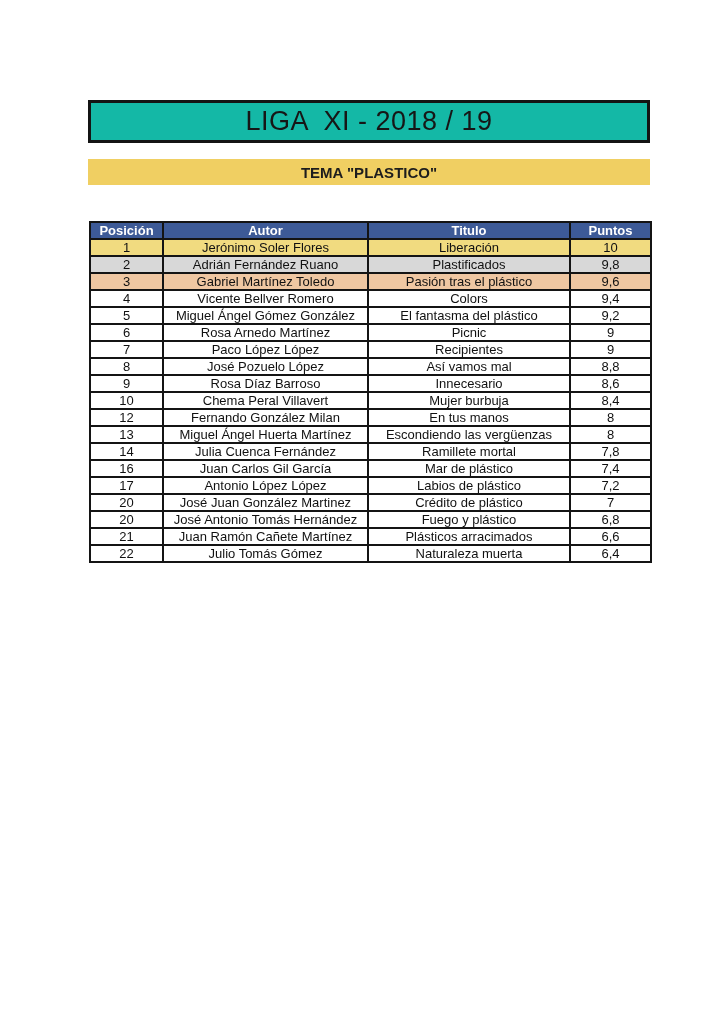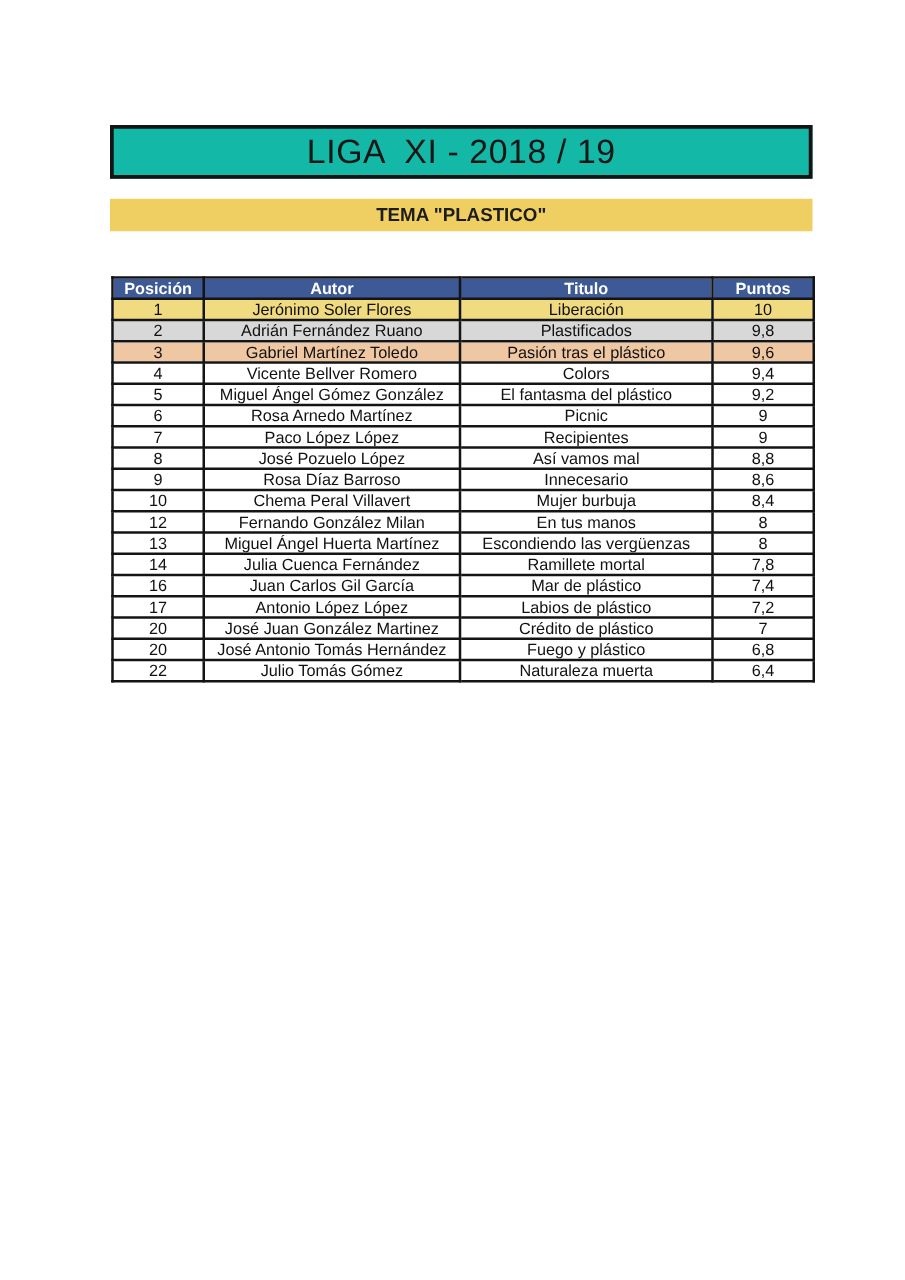--- a/index.html
+++ b/index.html
@@ -202,20 +202,26 @@
           <td class="l">Crédito de plástico</td>
           <td class="c">7</td>
         </tr>
         <tr>
           <td class="c">20</td>
           <td class="l">José Antonio Tomás Hernández</td>
           <td class="l">Fuego y plástico</td>
           <td class="c">6,8</td>
         </tr>
         <tr>
+          <td class="c">21</td>
+          <td class="l">Juan Ramón Cañete Martínez</td>
+          <td class="l">Plásticos arracimados</td>
+          <td class="c">6,6</td>
+        </tr>
+        <tr>
           <td class="c">22</td>
           <td class="l">Julio Tomás Gómez</td>
           <td class="l">Naturaleza muerta</td>
           <td class="c">6,4</td>
         </tr>
       </tbody>
   </table>
 
 </div>
 

